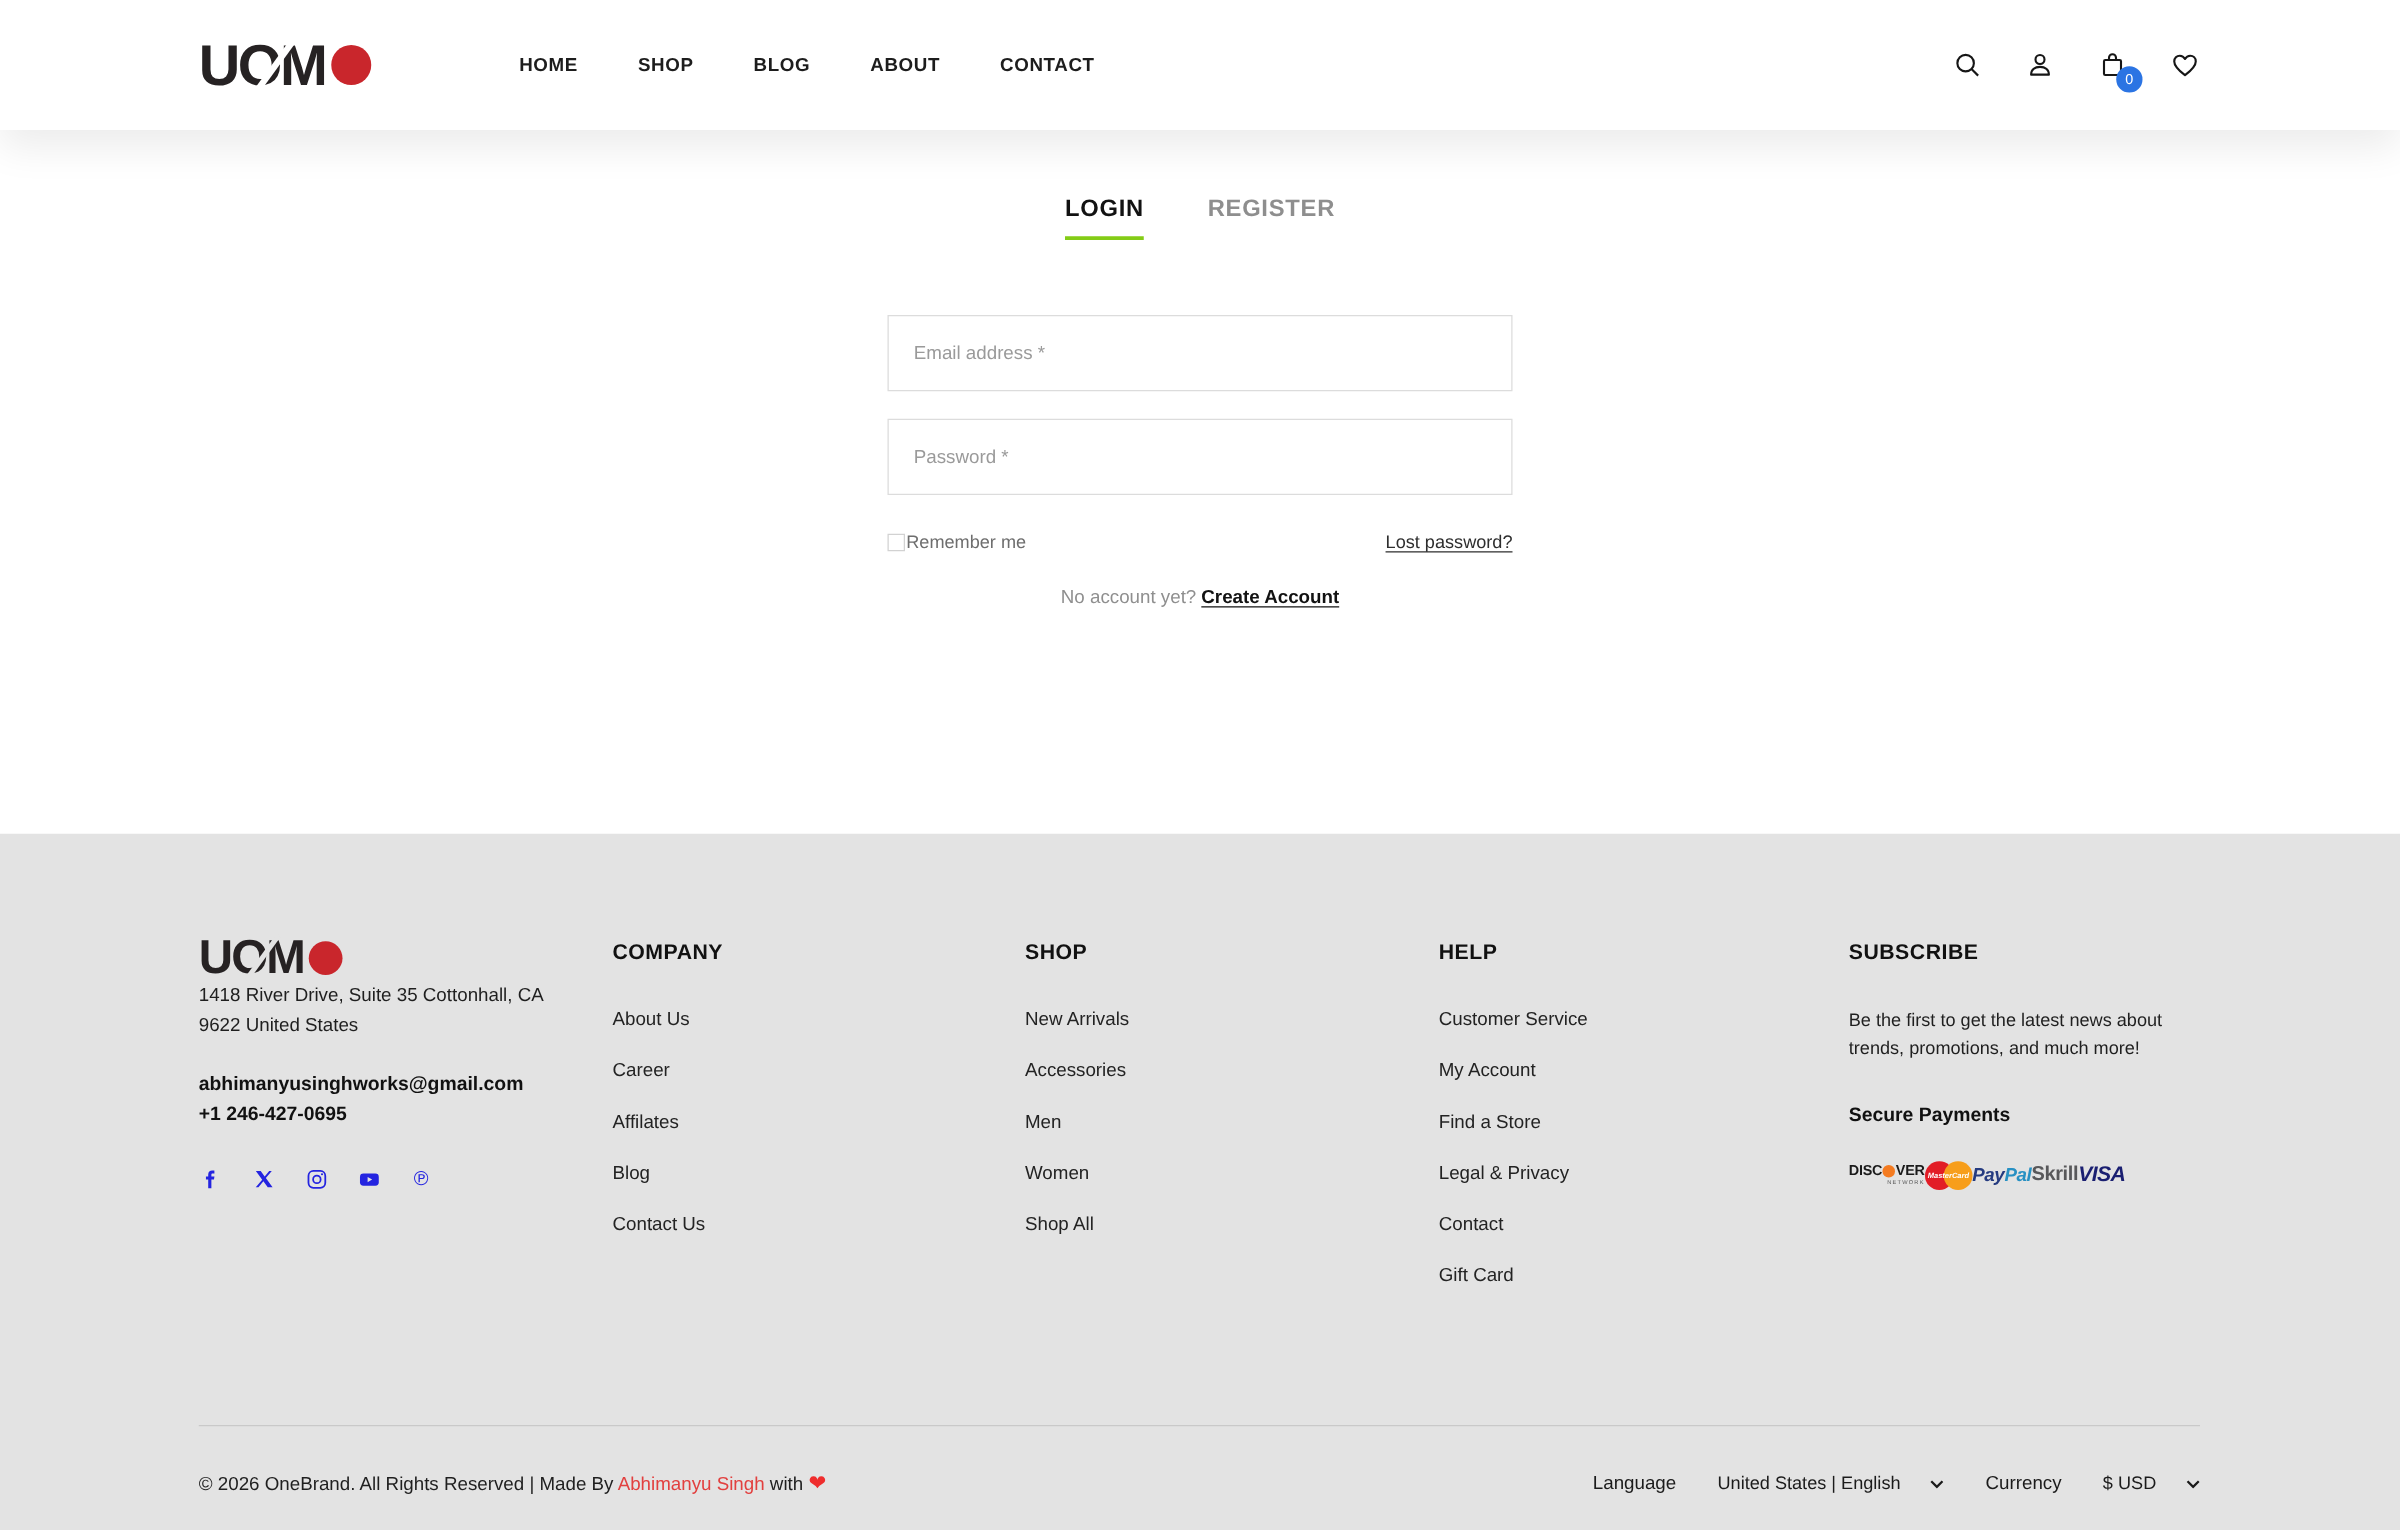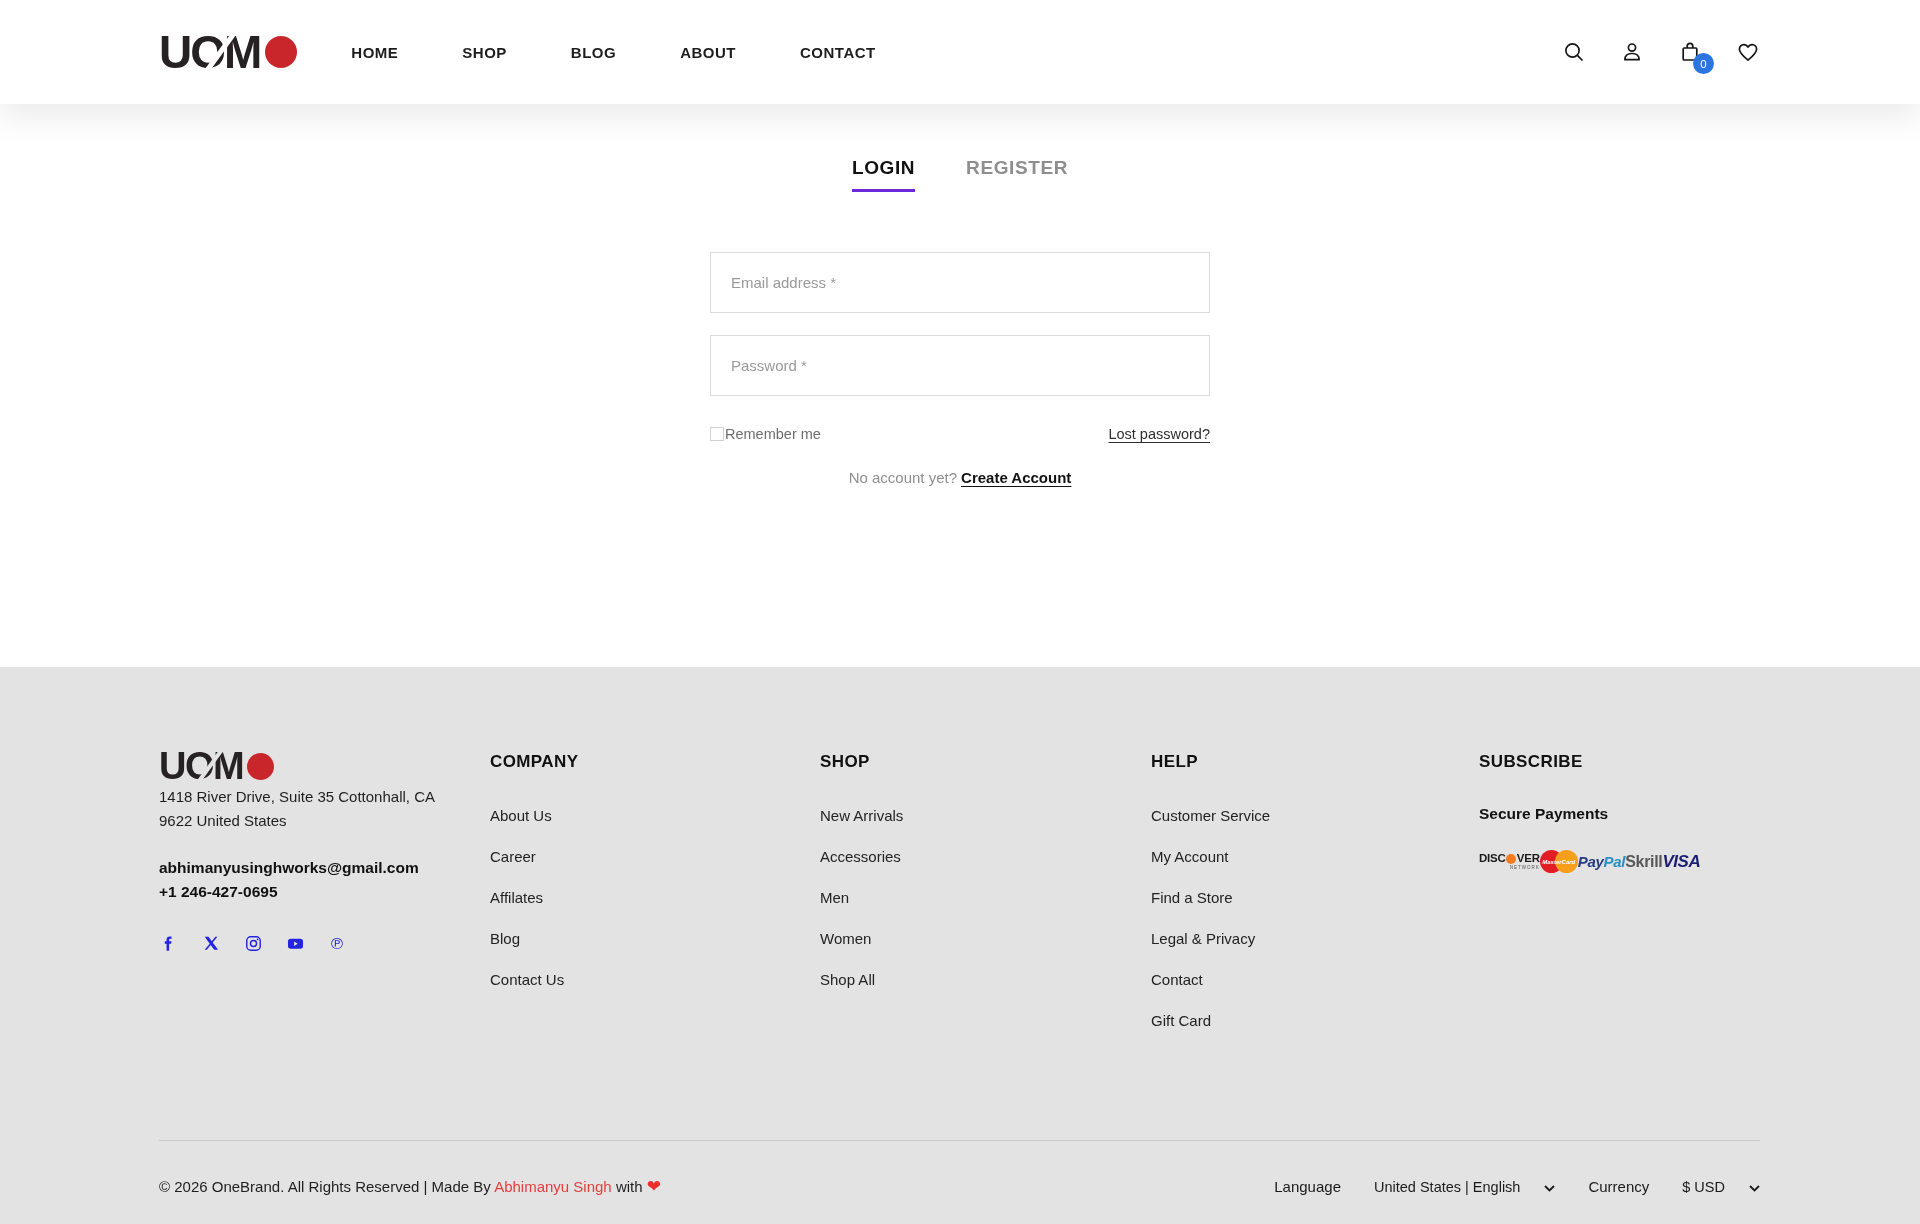--- a/index.html
+++ b/index.html
@@ -19,38 +19,38 @@
     font-size:46px; line-height:1;
   }
   .logo-slash {
     position:absolute; width:5px; background:var(--slash-bg,#fff);
     transform:rotate(36deg);
   }
   .logo-text .logo-slash { left:59px; top:-3px; height:52px; }
   .logo-dot { border-radius:50%; background:#c9262c; margin-left:5px; }
   .header .logo-dot { width:32px; height:32px; }
 
-  .nav { display:flex; gap:64px; margin-left:54px; }
+  .nav { display:flex; gap:48px; margin-left:118px; }
   .nav-item { font-size:15px; font-weight:700; letter-spacing:.5px; color:#1d1d1d; }
 
   .header-icons { margin-left:auto; display:flex; align-items:center; gap:34px; }
   .hicon { position:relative; width:24px; height:24px; cursor:pointer; }
   .hicon svg { width:24px; height:24px; stroke:#161616; fill:none; stroke-width:1.7; }
   .cart-badge {
     position:absolute; right:-12px; bottom:-10px; width:21px; height:21px;
     background:#2b74e3; border-radius:50%; color:#fff; font-size:11.5px;
     display:flex; align-items:center; justify-content:center;
   }
 
   
   .main { height:563px; background:#fff; padding-top:53px; }
   .tabs { display:flex; justify-content:center; gap:51px; }
   .tab { font-size:19px; font-weight:700; letter-spacing:.6px; color:#8e8e8e;
          padding-bottom:10px; cursor:pointer; }
-  .tab.active { color:#121212; border-bottom:3px solid #6d28d9; }
+  .tab.active { color:#121212; border-bottom:3px solid #84cc16; }
 
   .login-form { width:500px; margin:60px auto 0; }
   .text-input {
     width:100%; height:61px; border:1px solid #dcdcdc; background:#fff;
     padding:0 20px; font-size:15px; color:#333; outline:none;
     font-family:"Liberation Sans", sans-serif;
   }
   .text-input::placeholder { color:#9a9a9a; }
   .pw { margin-top:22px; }
 
@@ -272,20 +272,21 @@
           <li><a>My Account</a></li>
           <li><a>Find a Store</a></li>
           <li><a>Legal &amp; Privacy</a></li>
           <li><a>Contact</a></li>
           <li><a>Gift Card</a></li>
         </ul>
     </div>
 
     <div class="fcol">
       <div class="fcol-title">SUBSCRIBE</div>
+      <p class="sub-text">Be the first to get the latest news about trends, promotions, and much more!</p>
       <div class="secure-title">Secure Payments</div>
       <div class="payments">
         <span class="pay pay-discover">
           <span class="drow">
               <span>DISC</span>
               <span class="o-circle"></span>
               <span>VER</span>
             </span>
           <span class="dsub">NETWORK</span>
         </span>

